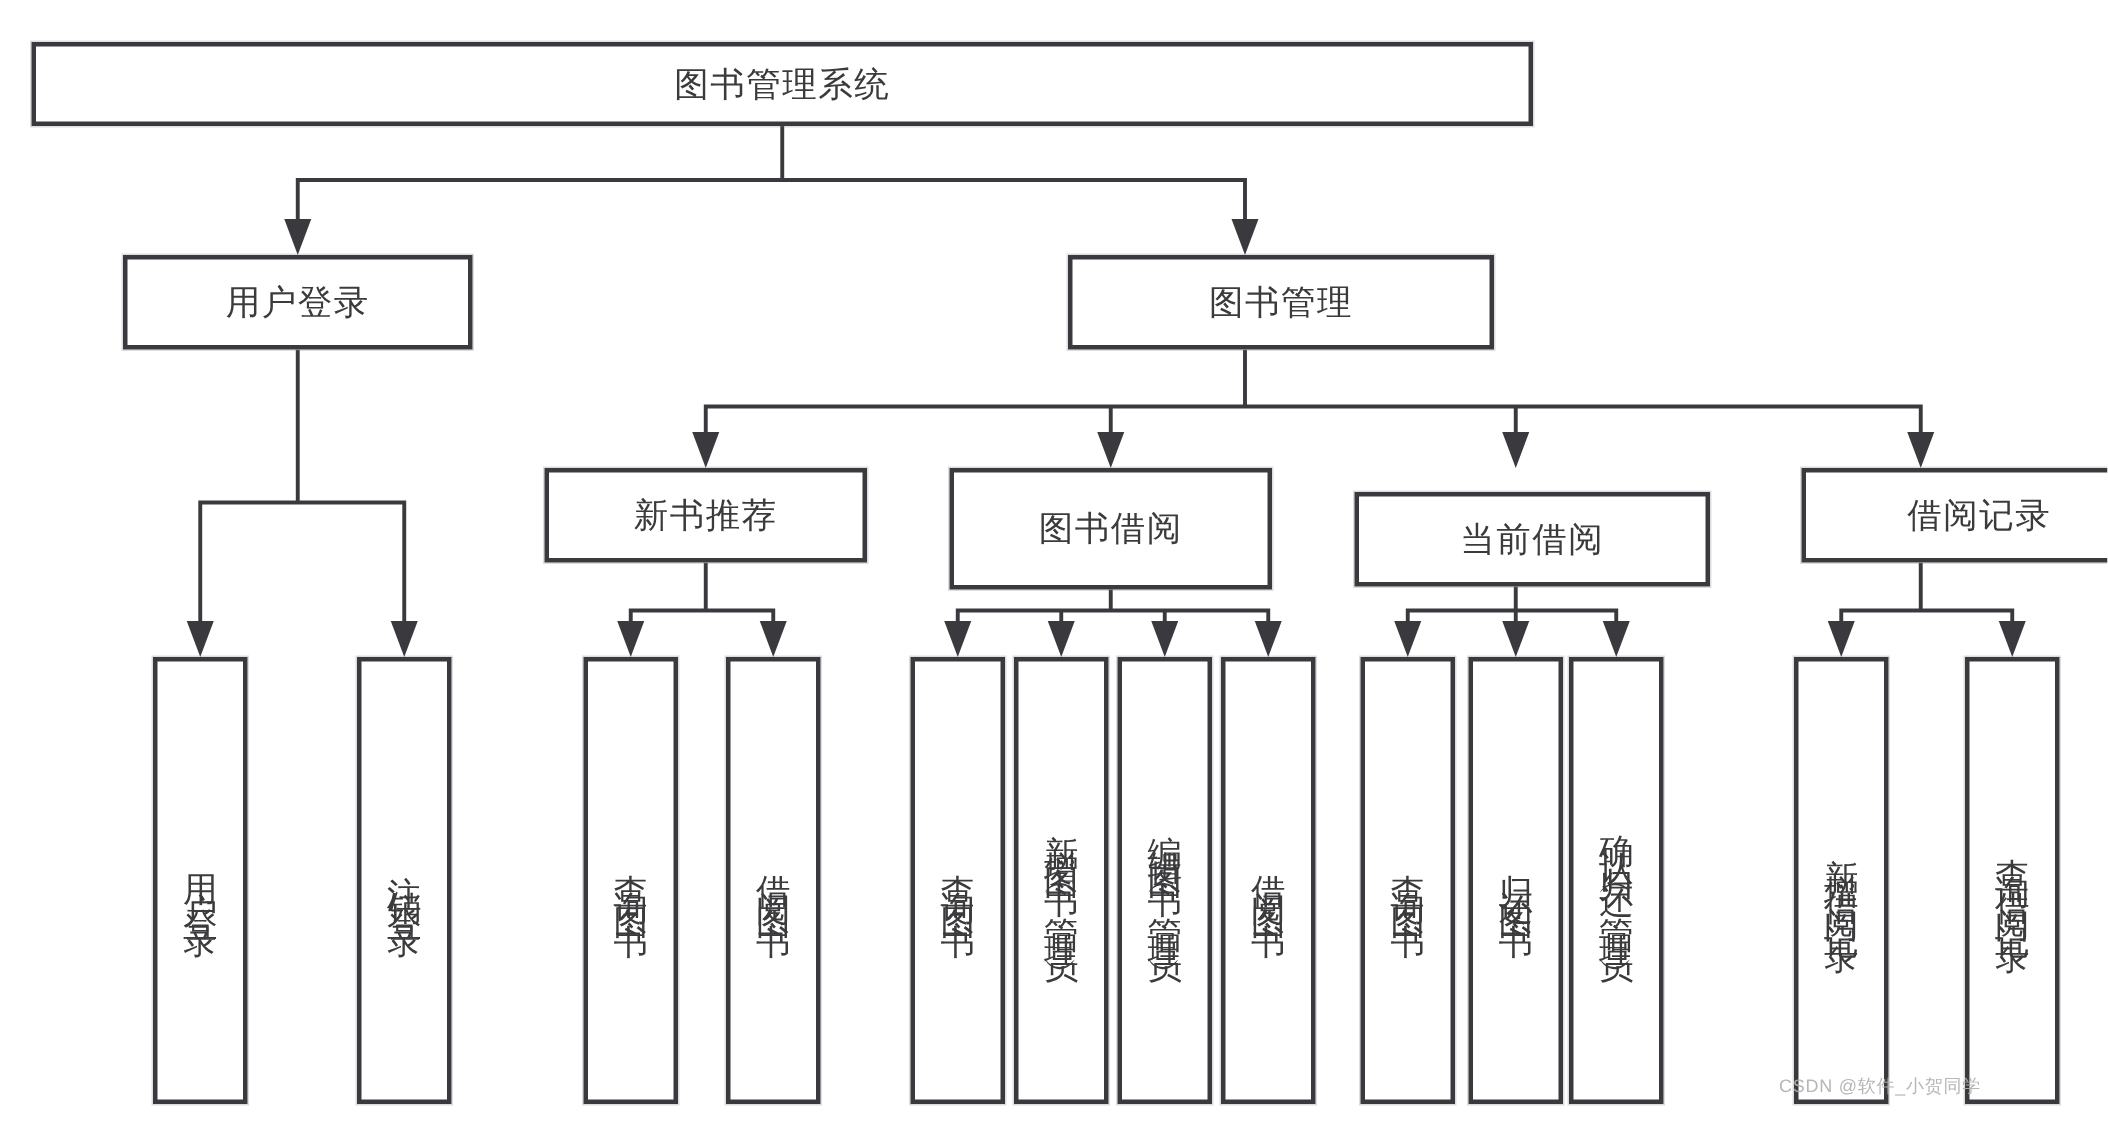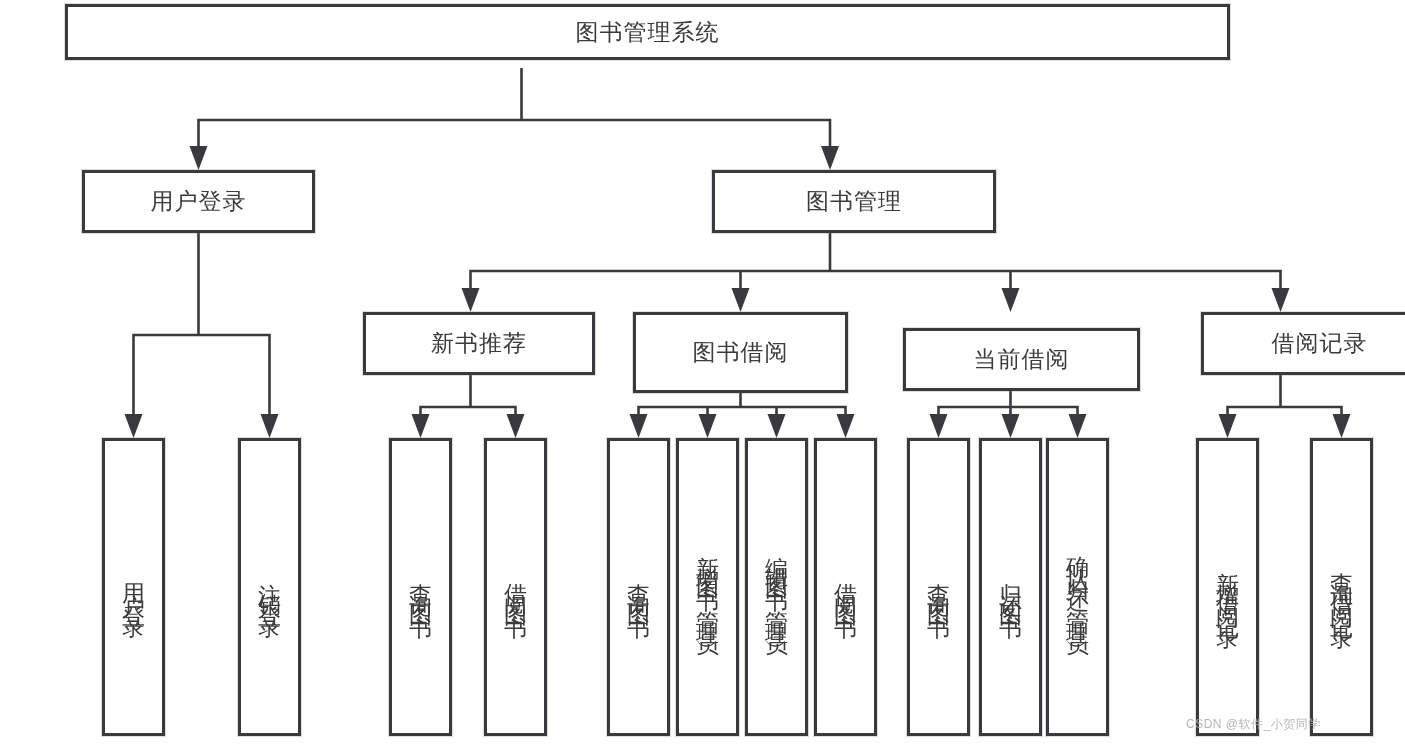--- a/index.html
+++ b/index.html
@@ -97,26 +97,26 @@
     <g>
       <path class="link" d="M1010.5 375 V407 M937.2 407 H1078.8 M938.5 407 V426 M1010.5 407 V426 M1077.5 407 V426"></path>
       <path class="arrows" d="M929.5 414 L947.5 414 L938.5 438 Z M1001.5 414 L1019.5 414 L1010.5 438 Z M1068.5 414 L1086.5 414 L1077.5 438 Z"></path>
     </g>
     <g>
       <path class="link" d="M1280.5 375 V407 M1226.2 407 H1342.8 M1227.5 407 V426 M1341.5 407 V426"></path>
       <path class="arrows" d="M1218.5 414 L1236.5 414 L1227.5 438 Z M1332.5 414 L1350.5 414 L1341.5 438 Z"></path>
     </g>
   </svg>
 
-  <div class="box h" style="left:21px; top:4px; width:1165px; height:56px;margin-left:44px;">图书管理系统</div>
+  <div class="box h" style="left:21px; top:28px; width:1001px; height:56px;">图书管理系统</div>
 
   <div class="box h" style="left:82px; top:170px; width:233px; height:63px;">用户登录</div>
   <div class="box h" style="left:712px; top:170px; width:284px; height:63px;">图书管理</div>
 
-  <div class="box h" style="left:363px; top:312px; width:232px; height:63px;font-family:Liberation Mono, monospace;">新书推荐</div>
+  <div class="box h" style="left:363px; top:312px; width:215px; height:63px;font-family:Liberation Mono, monospace;">新书推荐</div>
   <div class="box h" style="left:633px; top:312px; width:215px; height:81px;">图书借阅</div>
   <div class="box h" style="left:903px; top:328px; width:237px; height:63px;">当前借阅</div>
   <div class="box h" style="left:1173px; top:312px; width:237px; height:63px;margin-left:28px;">借阅记录</div>
 
   <div class="box v leaf" style="left:102px;">
     <span>用户登录</span>
   </div>
   <div class="box v leaf" style="left:238px;">
     <span>注销登录</span>
   </div>

